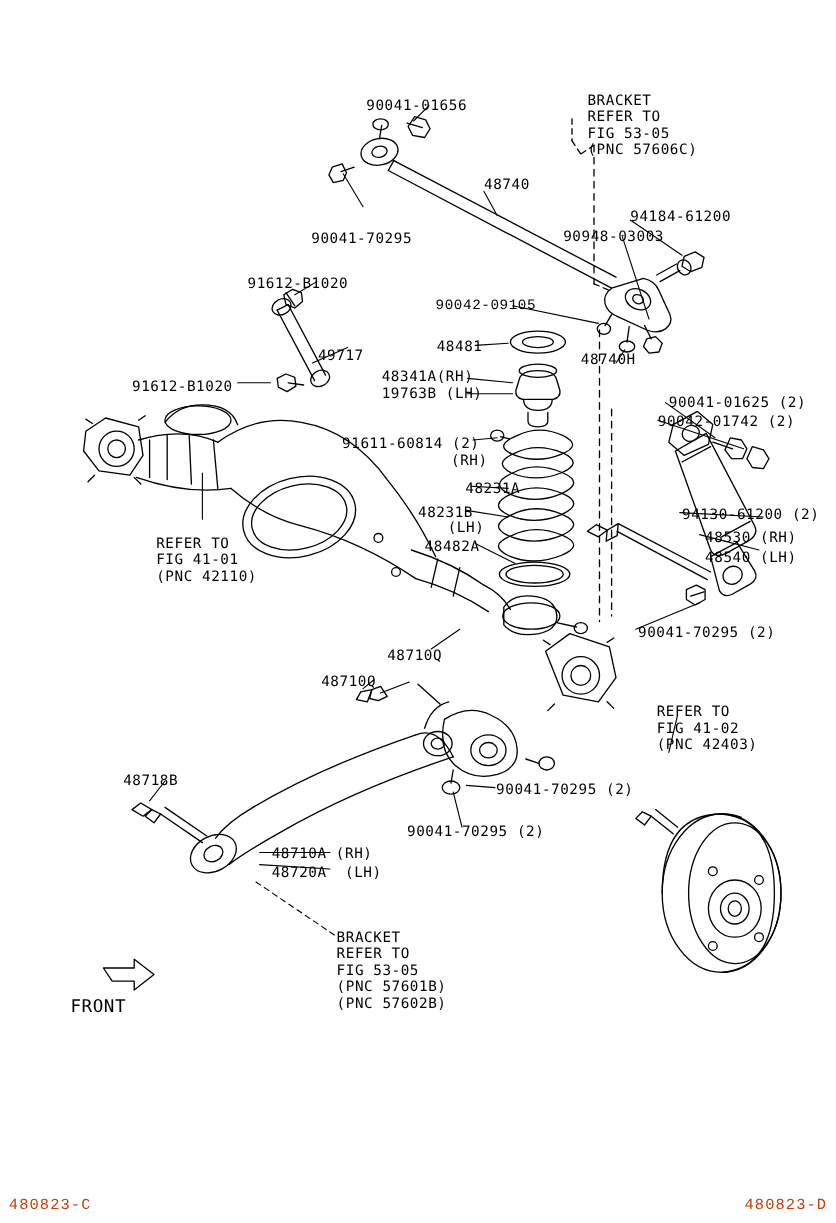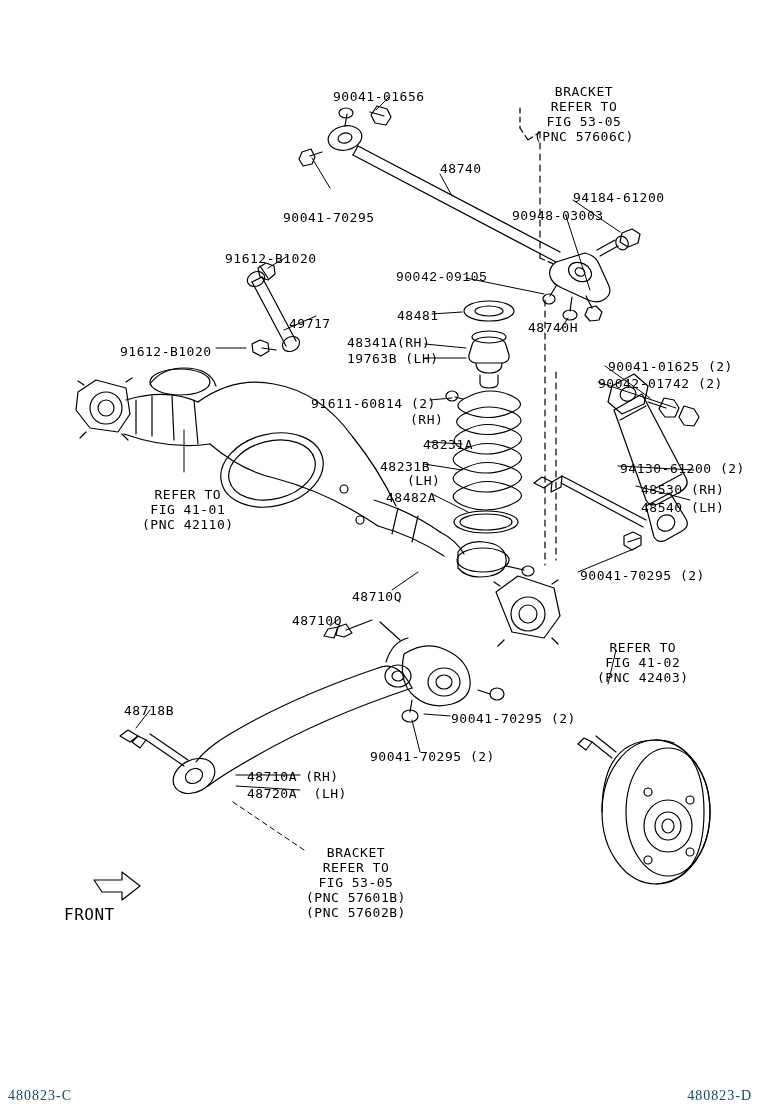--- a/index.html
+++ b/index.html
@@ -13,44 +13,43 @@
     position: relative;
     font-family: "DejaVu Sans Mono", monospace;
     color: #000000;
     overflow: hidden;
   }
   #diagram-root {
     position: absolute;
     left: 0; top: 0;
     width: 760px;
     height: 1112px;
-    text-align: center;
   }
   svg.art {
     position: absolute;
     left: 0; top: 0;
     width: 760px;
     height: 1112px;
   }
   .lbl {
     position: absolute;
     font-family: "DejaVu Sans Mono", monospace;
     font-size: 13px;
     line-height: 15px;
     letter-spacing: 0.5px;
     white-space: pre;
     color: #000;
   }
   .footer {
     position: absolute;
     bottom: 8px;
-    font-family: Liberation Serif, serif;
+    font-family: Liberation Mono, monospace;
     font-size: 14px;
     letter-spacing: 1px;
-    color: #0c4a6e;
+    color: #c2410c;
   }
   .footer.left { left: 8px; }
   .footer.right { right: 8px; }
   .frontword {
     position: absolute;
     font-family: "DejaVu Sans Mono", monospace;
     font-size: 16px;
     letter-spacing: 0.5px;
   }
 </style>
@@ -346,21 +345,21 @@
       <div class="lbl" style="left: 386px; top: 490px;">48482A</div>
       <div class="lbl" style="left: 142px; top: 487px;">REFER TO
 FIG 41-01
 (PNC 42110)</div>
       <div class="lbl" style="left: 580px; top: 568px;">90041-70295 (2)</div>
       <div class="lbl" style="left: 352px; top: 589px;">48710Q</div>
       <div class="lbl" style="left: 292px; top: 613px;">48710Q</div>
       <div class="lbl" style="left: 597px; top: 640px;">REFER TO
 FIG 41-02
 (PNC 42403)</div>
-      <div class="lbl" style="left: 124px; top: 703px;">48718B</div>
+      <div class="lbl" style="left: 112px; top: 703px;">48718B</div>
       <div class="lbl" style="left: 451px; top: 711px;">90041-70295 (2)</div>
       <div class="lbl" style="left: 370px; top: 749px;">90041-70295 (2)</div>
       <div class="lbl" style="left: 247px; top: 769px;">48710A (RH)</div>
       <div class="lbl" style="left: 247px; top: 786px;">48720A  (LH)</div>
       <div class="lbl" style="left: 306px; top: 845px;">BRACKET
 REFER TO
 FIG 53-05
 (PNC 57601B)
 (PNC 57602B)</div>
     </div>

